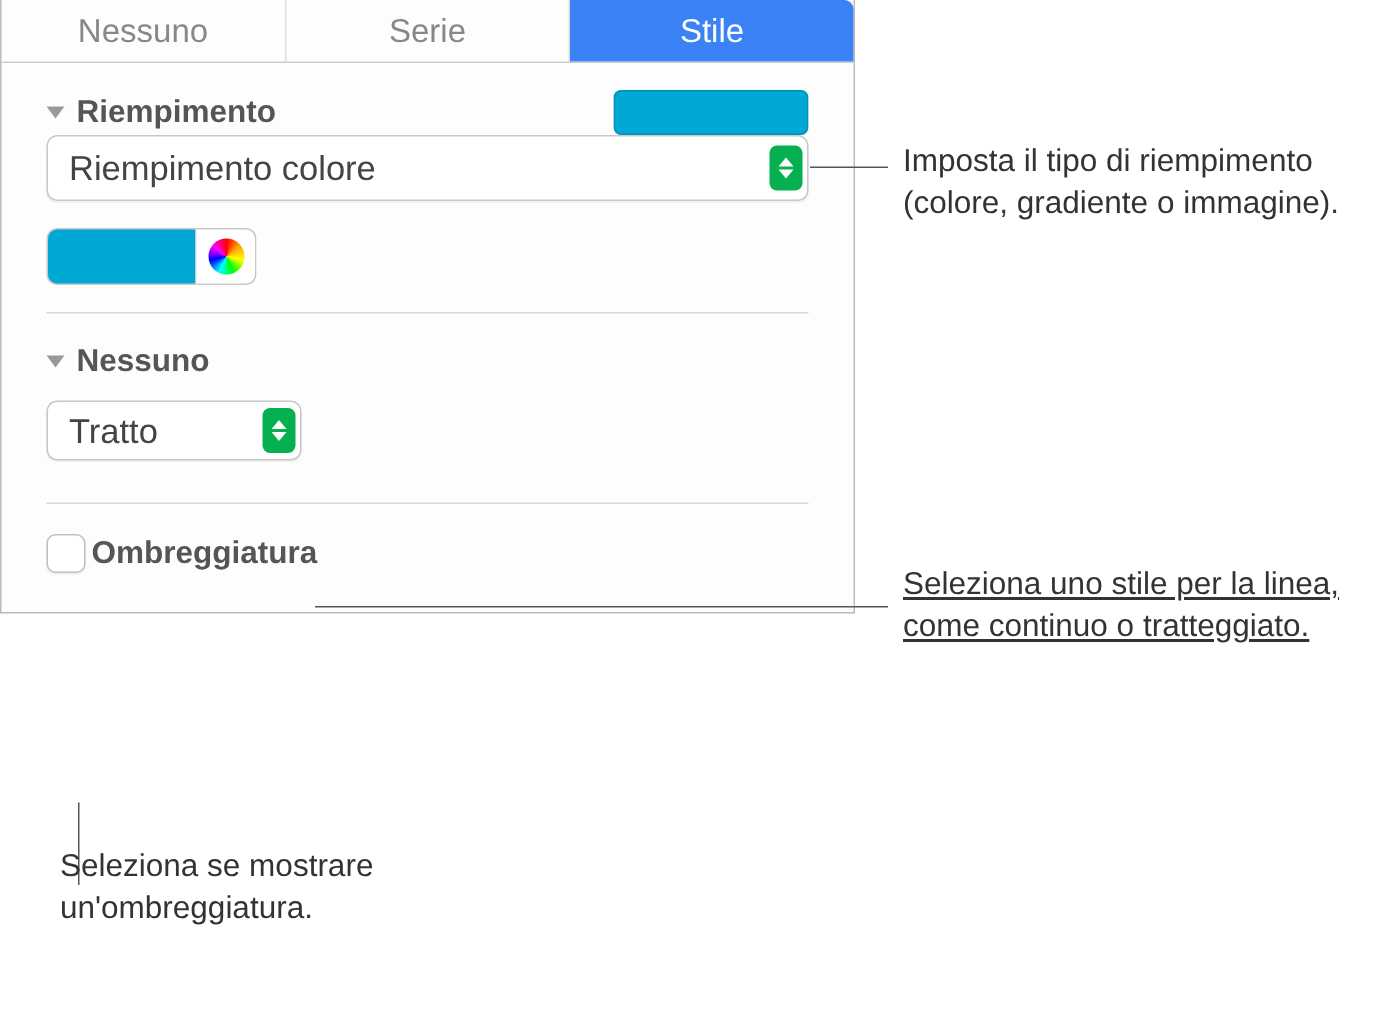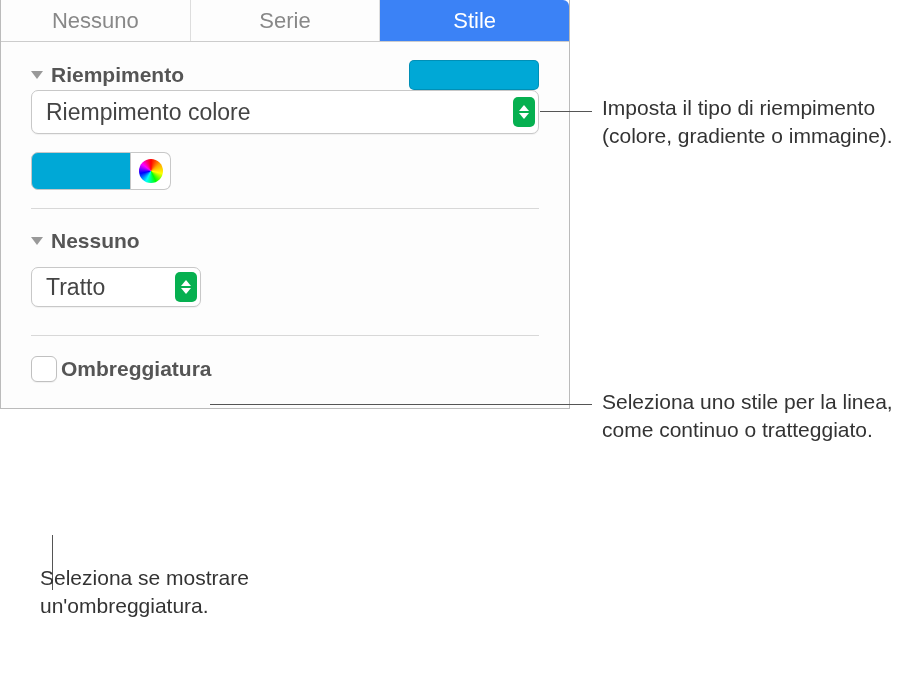--- a/index.html
+++ b/index.html
@@ -278,16 +278,16 @@
       <div class="section-title">Ombreggiatura</div>
     </div>
 
   </div>
 </div>
 
 <div class="callout-line-h" style="left:540px; top:111px; width:52px;"></div>
 <div class="callout" style="left:602px; top:94px; width:300px;">Imposta il tipo di riempimento (colore, gradiente o immagine).</div>
 
 <div class="callout-line-h" style="left:210px; top:404px; width:382px;"></div>
-<div class="callout" style="left:602px; top:388px; width:300px;">Seleziona uno stile per la linea, come continuo o tratteggiato.</div>
+<div class="callout" style="left:602px; top:376px; width:300px;text-decoration:underline;">Seleziona uno stile per la linea, come continuo o tratteggiato.</div>
 
 <div class="callout-line-v" style="left:52px; top:535px; height:55px;"></div>
 <div class="callout" style="left:40px; top:564px; width:300px;">Seleziona se mostrare un'ombreggiatura.</div>
 
 </body></html>

